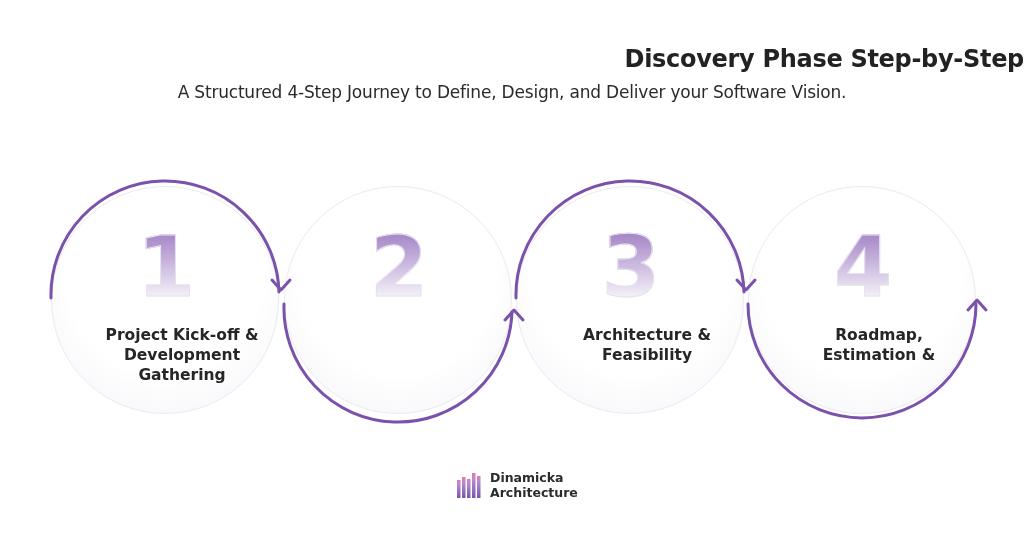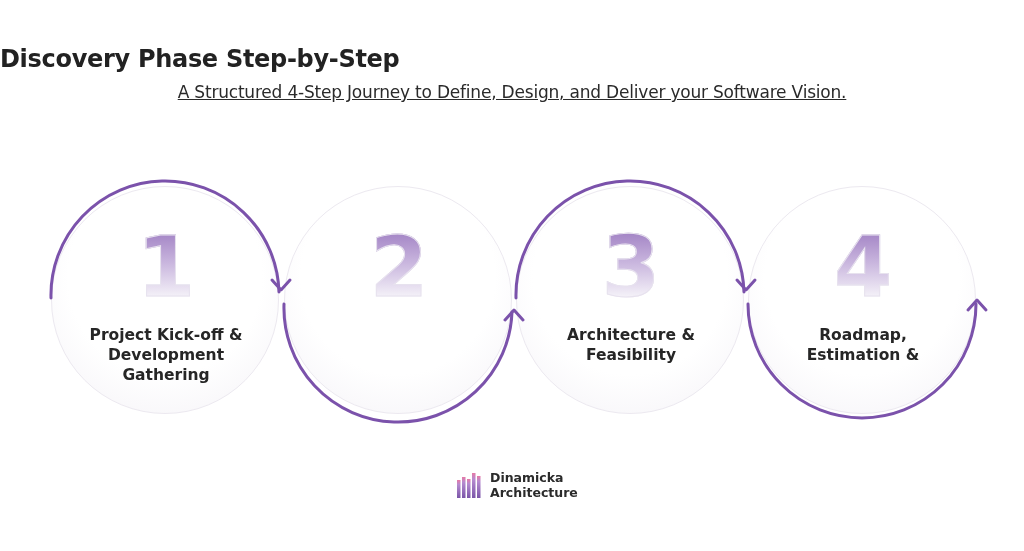--- a/index.html
+++ b/index.html
@@ -1,21 +1,21 @@
 <!DOCTYPE html>
 <html><head>
 <meta charset="utf-8">
 <style>
   html, body { margin:0; padding:0; }
   body { width:1024px; height:551px; background:#ffffff; position:relative; overflow:hidden; font-family:"Liberation Sans", sans-serif; }
-  .title { position:absolute; top:45px; left:0; width:1024px; text-align:left; font-size:24px; font-weight:bold; color:#222; font-family:"DejaVu Sans", sans-serif; letter-spacing:-0.3px; }
-  .subtitle { position:absolute; top:82px; left:0; width:1024px; text-align:center; font-size:17px; color:#2a2a2a; font-family:"DejaVu Sans", sans-serif; letter-spacing:-0.2px;text-decoration:underline; }
+  .title { position:absolute; top:45px; left:0; width:1024px; text-align:right; font-size:24px; font-weight:bold; color:#222; font-family:"DejaVu Sans", sans-serif; letter-spacing:-0.3px; }
+  .subtitle { position:absolute; top:82px; left:0; width:1024px; text-align:center; font-size:17px; color:#2a2a2a; font-family:"DejaVu Sans", sans-serif; letter-spacing:-0.2px; }
   .circle { position:absolute; width:228px; height:228px; border-radius:50%; background:radial-gradient(circle at 50% 40%, #ffffff 55%, #f3f1f6 100%); border:1px solid #ece9f0; box-sizing:border-box; }
   .num { position:absolute; width:228px; left:0; top:38px; text-align:center; font-size:84px; font-weight:900; font-family:"DejaVu Sans", sans-serif; line-height:1; color:transparent; background:linear-gradient(180deg,#9a78bf 0%, #c9b6de 45%, #f4f1f8 85%); -webkit-background-clip:text; background-clip:text; -webkit-text-stroke:1px #e7e2ee; }
-  .label { position:absolute; width:228px; left:0; top:138px; text-align:center; font-size:15.5px; font-weight:bold; color:#262626; line-height:20px; font-family:"DejaVu Sans", sans-serif; }
+  .label { position:absolute; width:228px; left:16px; top:138px; text-align:center; font-size:15.5px; font-weight:bold; color:#262626; line-height:20px; font-family:"DejaVu Sans", sans-serif; }
   svg.arcs { position:absolute; left:0; top:0; }
   .logo { position:absolute; left:456px; top:470px; display:flex; gap:8px; }
   .logo-text { font-size:12.5px; font-weight:bold; color:#2b2b2b; line-height:15px; font-family:"DejaVu Sans", sans-serif; }
 </style>
 </head>
 <body>
 
 <div class="title">Discovery Phase Step-by-Step</div>
 <div class="subtitle">A Structured 4-Step Journey to Define, Design, and Deliver your Software Vision.</div>
 

